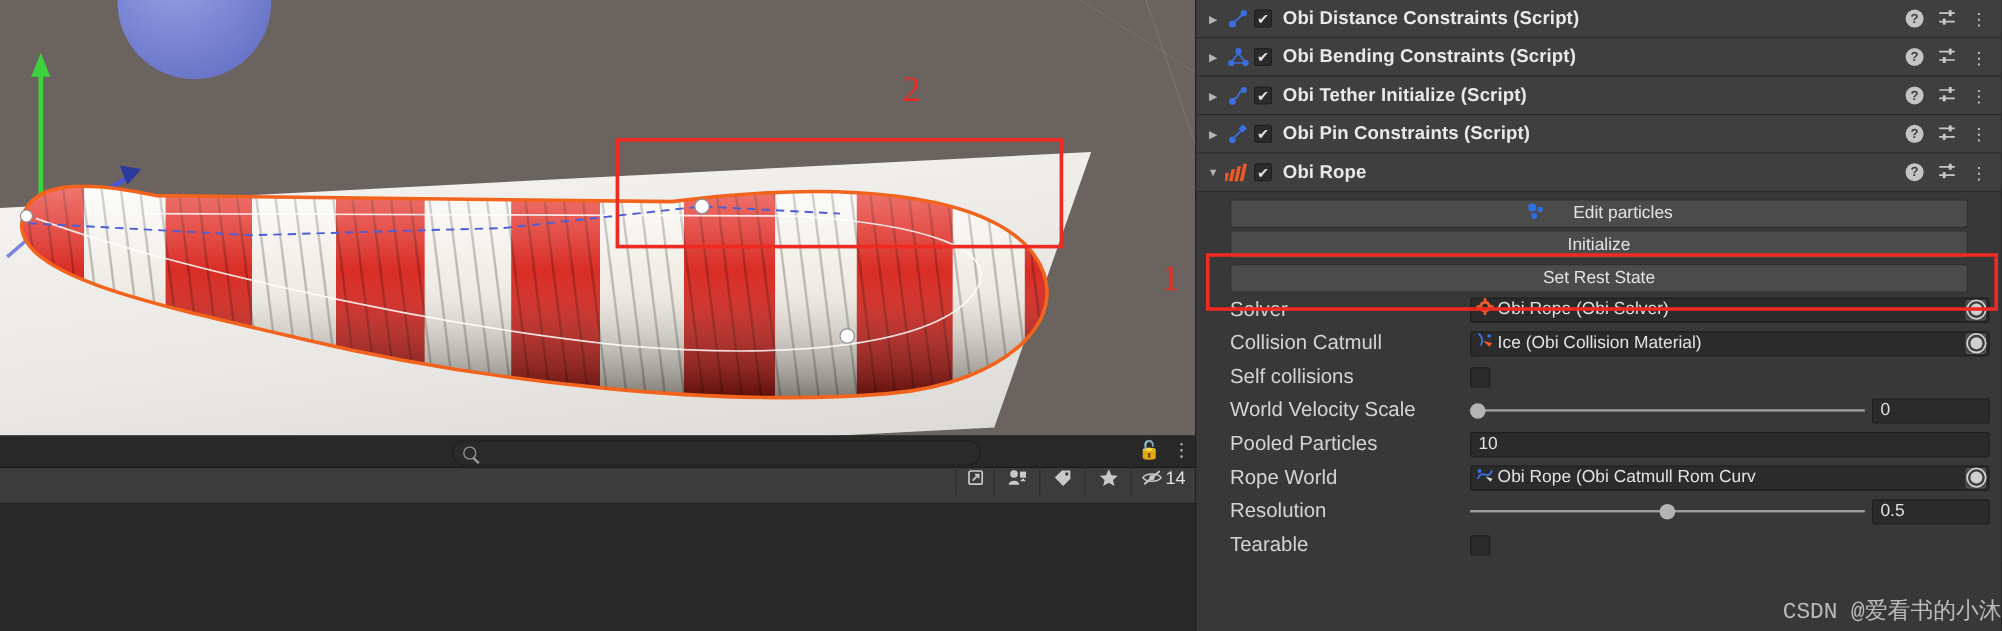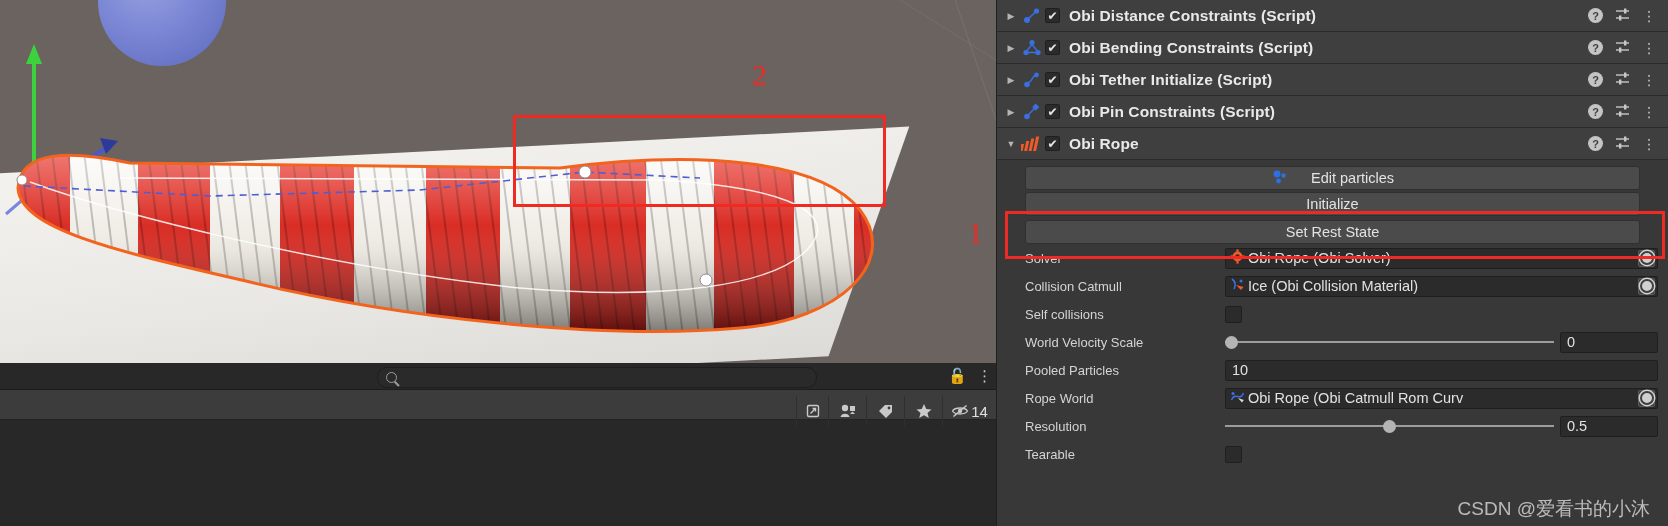--- a/index.html
+++ b/index.html
@@ -68,21 +68,21 @@
   }
   #search-field .mag::after {
     content: ""; position: absolute; right: -4px; bottom: -3px;
     width: 6px; height: 1.6px; background: #9b9b9b; transform: rotate(45deg);
   }
   .tb-btn {
     height: 30px; display: flex; align-items: center; justify-content: center;
     border-left: 1px solid #2f2f2f; color: #cfcfcf;
   }
   #search-empty-left { position: absolute; left: 0; top: 27px; width: 377px; height: 30px; background:#3c3c3c; }
-  #tb-group { position: absolute; right: 0; top: 33px; height: 30px; display: flex; }
+  #tb-group { position: absolute; right: 0; top: 20px; height: 30px; display: flex; }
 
   
   #inspector {
     position: absolute; left: 996px; top: 0; width: 672px; height: 526px;
     background: #383838;
     border-left: 1px solid #202020;
   }
   .comp-header {
     position: relative; height: 32px; background: #3f3f3f;
     border-bottom: 1px solid #2b2b2b;
@@ -120,21 +120,21 @@
     border: 1px solid #303030; border-radius: 3px;
     color: #e3e3e3; font-size: 14.5px;
     display: flex; align-items: center; justify-content: center; gap: 22px;
   }
   .status-line {
     margin: 3px 0 0 28px; color: #d6d6d6; font-size: 14.5px;
   }
   .prop-row {
     display: flex; align-items: center; height: 28px; padding: 0 10px 0 28px;
   }
-  .prop-label { width: 200px; flex: 0 0 200px; color: #d4d4d4; font-size: 13px; }
+  .prop-label { width: 200px; flex: 0 0 200px; color: #d4d4d4; font-size: 17px; }
   .obj-field {
     flex: 1; height: 21px; background: #2b2b2b; border: 1px solid #1f1f1f; border-radius: 2px;
     display: flex; align-items: center; padding: 0 2px 0 4px; position: relative;
   }
   .obj-field .ofname {
     color: #e2e2e2; font-size: 14.5px; white-space: nowrap; overflow: hidden;
     margin-left: 3px; flex: 1;
   }
   .obj-picker {
     width: 17px; height: 17px; flex: 0 0 17px; border: 1px solid #5a5a5a; border-radius: 2px;
@@ -157,23 +157,23 @@
   .num-field.wide { width: 100%; flex: 1; margin-left: 0; }
   .slider-track {
     flex: 1; height: 21px; display: flex; align-items: center; position: relative;
   }
   .slider-track .rail { width: 100%; height: 2px; background: #9d9d9d; }
   .slider-track .knob {
     position: absolute; width: 13px; height: 13px; border-radius: 50%;
     background: #b4b4b4; top: 4px;
   }
   .watermark {
-    position: absolute; right: 18px; bottom: 4px;
+    position: absolute; right: 0; bottom: 4px;
     color: rgba(215,215,215,0.82); font-size: 19px;
-    font-family: Liberation Sans, sans-serif; white-space: nowrap;
+    font-family: Liberation Mono, monospace; white-space: nowrap;
   }
   .red-box {
     position: absolute; border: 3px solid #ee2a22; pointer-events: none;
   }
   .red-num {
     position: absolute; color: #ee2a22; font-size: 30px;
     font-family: "Liberation Serif", serif;
   }
 </style>
 </head>

